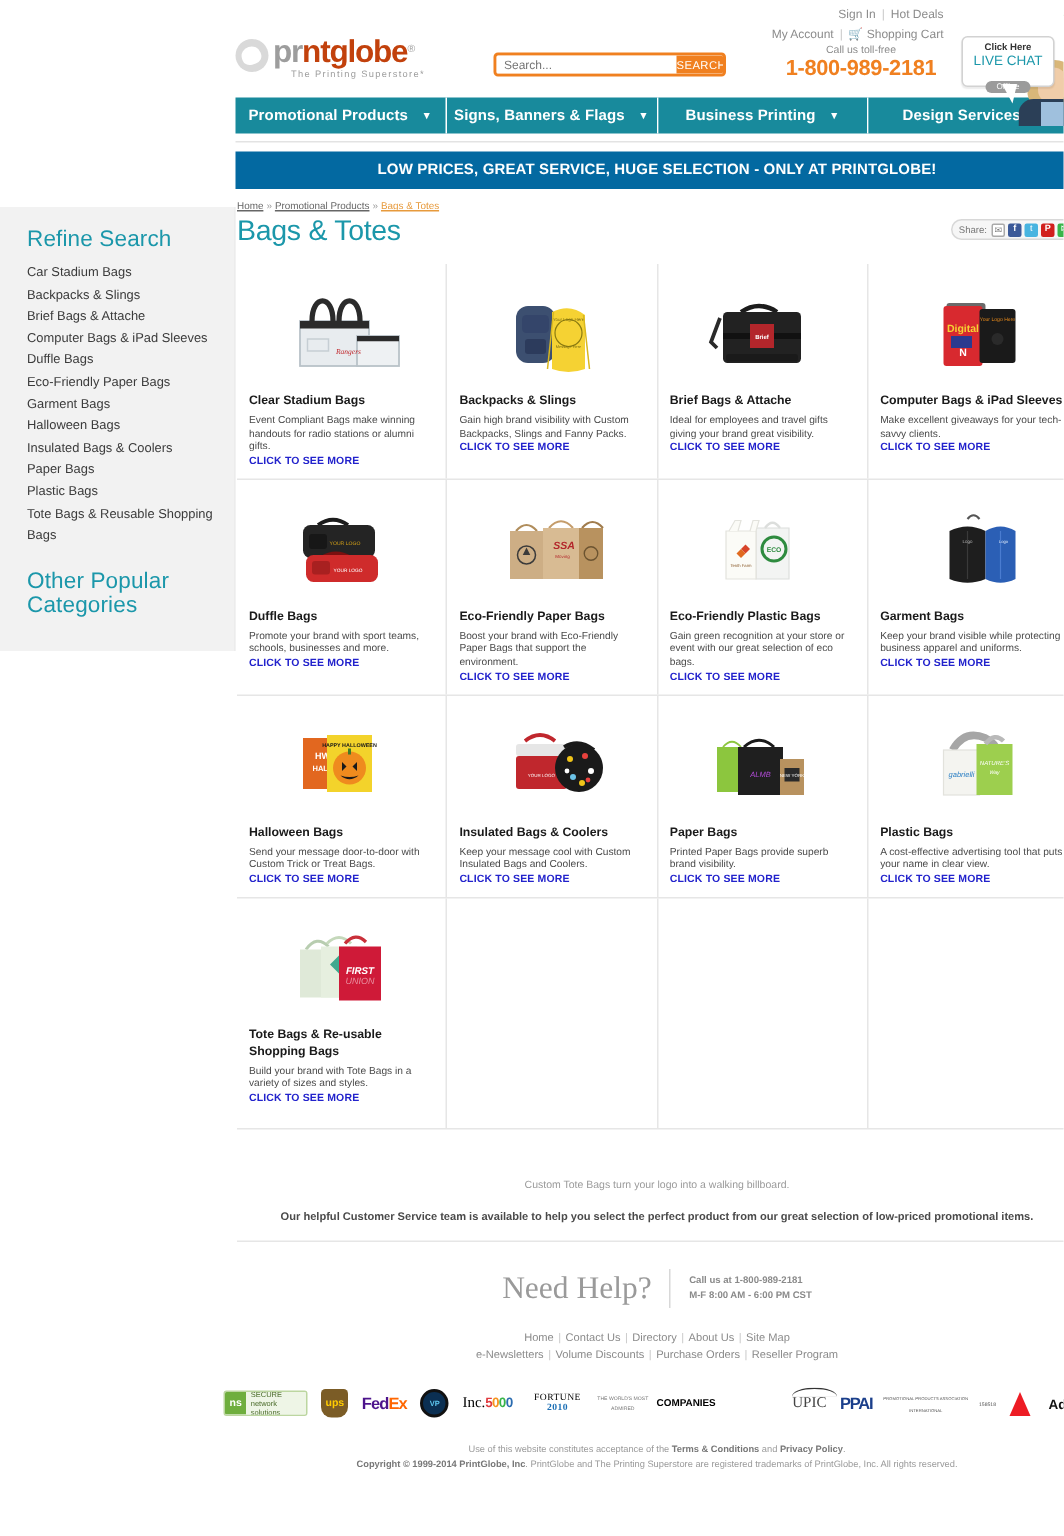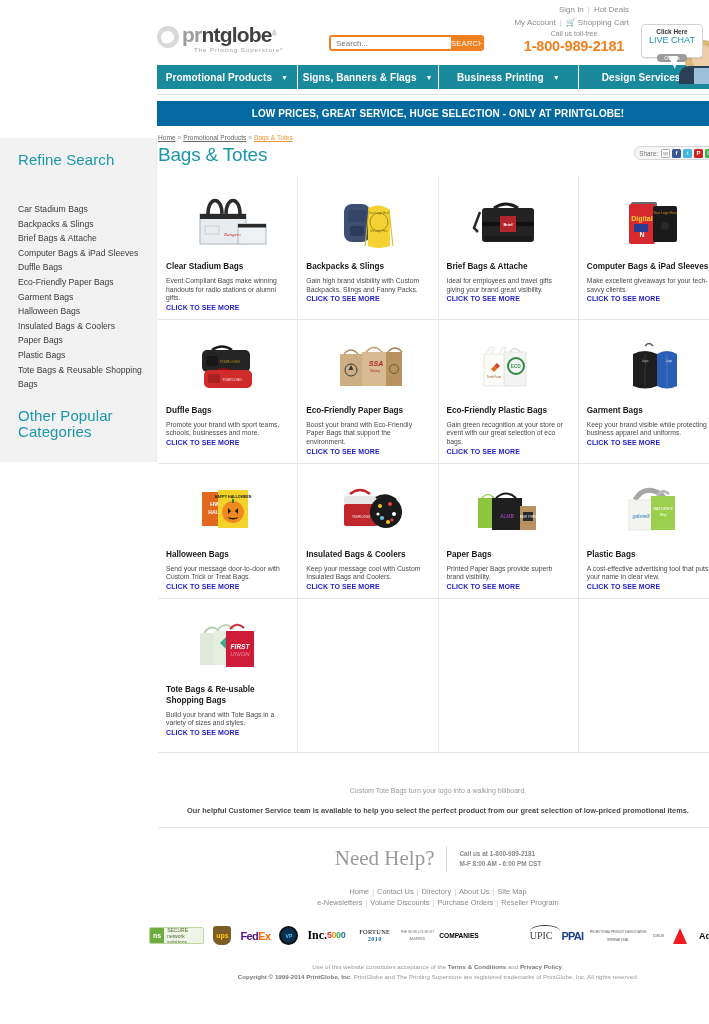--- a/index.html
+++ b/index.html
@@ -14,21 +14,21 @@
   
   .sidebar {
     position: absolute; left: 0; top: 138px; width: 157px;
     background: #f2f2f2; padding: 10px 0 16px 0;
     border-right: 1px solid #ececec;
   }
   .sidebar-title {
     color: #1b97aa; font-size: 15px; font-weight: normal;
     padding: 4px 8px 6px 18px; line-height: 16px; letter-spacing: .1px;
   }
-  .sidebar-list { list-style: none; margin-top: 28px; }
+  .sidebar-list { list-style: none; }
   .sidebar-list li { padding: 0 6px 0 18px; }
   .sidebar-link {
     display: block; color: #3b3b3b; font-size: 8.6px; line-height: 14.6px;
     text-decoration: none; padding: 0;
   }
   .sidebar-gap { height: 12px; }
 
   
   .main { position: absolute; left: 149px; top: 0; width: 578px; }
 
@@ -59,21 +59,21 @@
     overflow: hidden;
   }
   .logo-mark:after {
     content: ""; position: absolute; left: 4px; top: 5px; width: 13px; height: 12px;
     background: #fff; border-radius: 50% 50% 40% 40%;
     transform: rotate(-18deg);
   }
   .logo-text { line-height: 1; }
   .logo-word { font-size: 21px; font-weight: bold; letter-spacing: -.8px; }
   .lw-gray { color: #9d9d9d; }
-  .lw-teal { color: #404040; text-align: right; }
+  .lw-teal { color: #c2410c; text-align: right; }
   .logo-reg { font-size: 7px; color: #9d9d9d; vertical-align: super; }
   .logo-tag {
     font-size: 6.2px; color: #9d9d9d; letter-spacing: .9px;
     margin-top: 2px; margin-left: 12px;
   }
 
   .searchbox {
     position: absolute; left: 180px; top: 13px; width: 155px; height: 16px;
     border: 2px solid #f08020; border-radius: 3px; background: #fff;
     display: flex; overflow: hidden;
@@ -190,21 +190,21 @@
   .badges { display: flex; align-items: center; justify-content: center; gap: 9px; margin-top: 16px; height: 24px; }
   .badge { height: 20px; display: flex; align-items: center; }
   .b-ns { border:1px solid #bcd6a0; border-radius:2px; height:17px; display:flex; align-items:stretch; overflow:hidden; }
   .b-ns .a { background:#6fae3e; color:#fff; font-size:7px; font-weight:bold; padding:0 3px; display:flex; align-items:center;}
   .b-ns .b { background:#eef5e6; font-size:5px; color:#4a6b2a; padding:1px 3px; display:flex; flex-direction:column; justify-content:center; line-height:6px;}
   .b-ups { width:18px;height:19px;background:#7b5c26;border-radius:3px 3px 7px 7px;color:#fc0;font-size:7px;font-weight:bold;display:flex;align-items:center;justify-content:center;}
   .b-fedex { font-size:11px; font-weight:bold; letter-spacing:-.6px;}
   .b-fedex .fe1{color:#4d148c;} .b-fedex .fe2{color:#ff6600;}
   .b-seal { width:19px;height:19px;border-radius:50%;background:#0b2f52;border:2px solid #111;display:flex;align-items:center;justify-content:center;color:#5ec8f0;font-size:5px;font-weight:bold;}
   .b-inc { text-align:center; line-height:7px;}
-  .b-inc .t{font-size:12px;font-weight:bold;font-family:"Liberation Serif",serif;}
+  .b-inc .t{font-size:10px;font-weight:normal;font-family:"Liberation Serif",serif;}
   .b-inc .n{font-size:9px;font-weight:bold;letter-spacing:-.5px;}
   .b-inc .n span:nth-child(1){color:#e03a3e;} .b-inc .n span:nth-child(2){color:#f7941e;}
   .b-inc .n span:nth-child(3){color:#39b54a;} .b-inc .n span:nth-child(4){color:#2b6cb0;}
   .b-fortune { text-align:center; line-height:6.5px;}
   .b-fortune .f1{font-size:6.4px;font-family:"Liberation Serif",serif;letter-spacing:.3px;}
   .b-fortune .f1 b{color:#1b6fb5;}
   .b-fortune .f2{font-size:3.4px;color:#777;}
   .b-fortune .f3{font-size:6.6px;font-weight:bold;}
   .b-upic { font-size:10px; font-family:"Liberation Serif",serif; color:#444; position:relative;margin-left:42px;}
   .b-upic:before{content:"";position:absolute;left:0;top:-5px;width:30px;height:5px;border-top:1.5px solid #333;border-radius:50%/100% 100% 0 0;}

